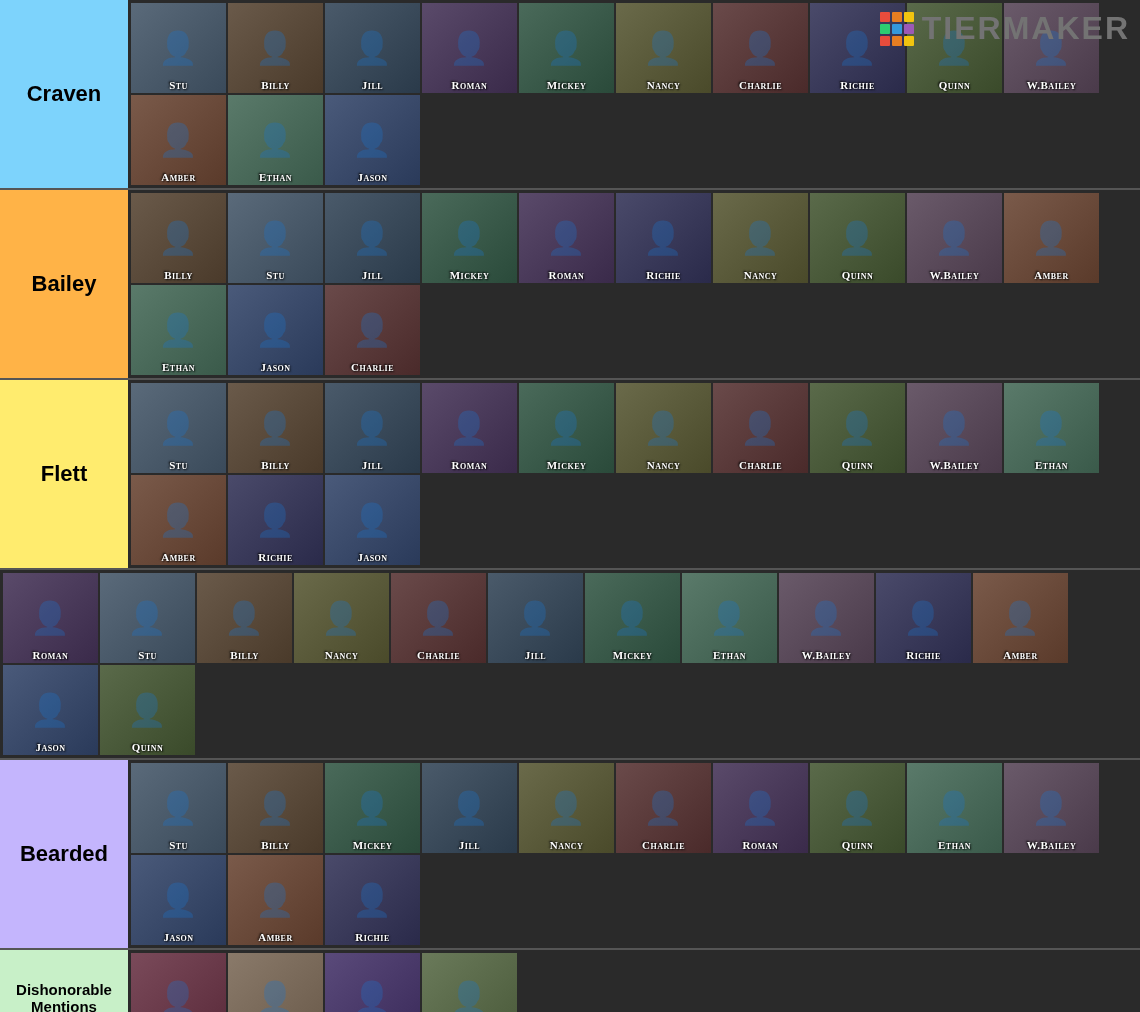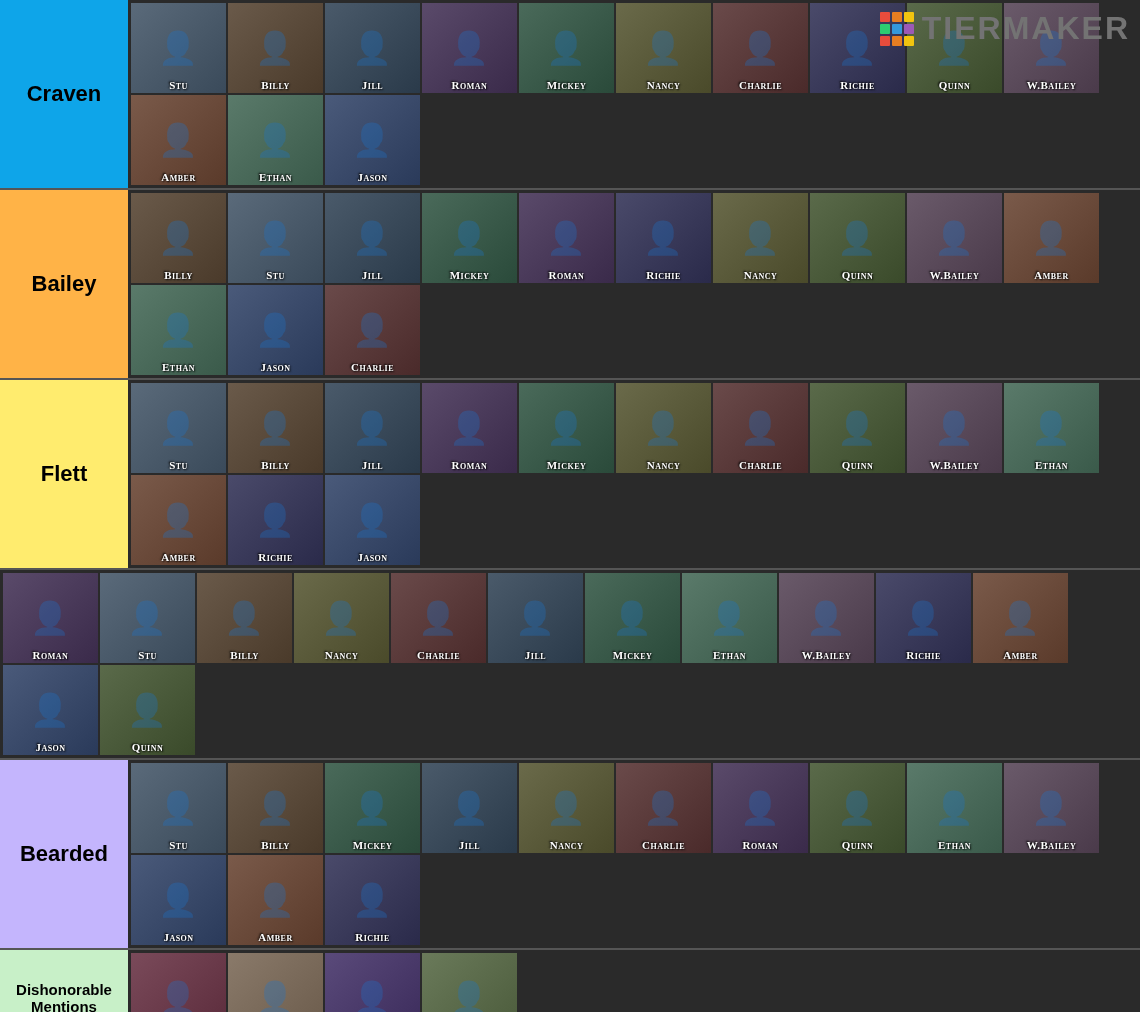--- a/index.html
+++ b/index.html
@@ -94,21 +94,21 @@
     .char-wbailey { background: linear-gradient(135deg, #6a5a6a 0%, #4a3a4a 100%); }
     .char-amber { background: linear-gradient(135deg, #7a5a4a 0%, #5a3a2a 100%); }
     .char-ethan { background: linear-gradient(135deg, #5a7a6a 0%, #3a5a4a 100%); }
     .char-jason { background: linear-gradient(135deg, #4a5a7a 0%, #2a3a5a 100%); }
     .char-angelina { background: linear-gradient(135deg, #7a4a5a 0%, #5a2a3a 100%); }
     .char-kirby { background: linear-gradient(135deg, #8a7a6a 0%, #6a5a4a 100%); }
     .char-greg { background: linear-gradient(135deg, #5a4a7a 0%, #3a2a5a 100%); }
     .char-danny { background: linear-gradient(135deg, #6a7a5a 0%, #4a5a3a 100%); }
 
     
-    .tier-craven { background-color: #0ea5e9; }
+    .tier-craven { background-color: #7dd3fc; }
     .tier-destin { background-color: #ffb347; }
     .tier-flett { background-color: #ffec6e; }
     .tier-ish6t { background-color: #d4f76e; }
     .tier-bearded { background-color: #c4b5fd; }
     .tier-dishonorable { background-color: #c8f0c8; font-size: 16px; }
 
     .logo-grid {
       display: grid;
       grid-template-columns: repeat(3, 10px);
       grid-template-rows: repeat(3, 10px);

